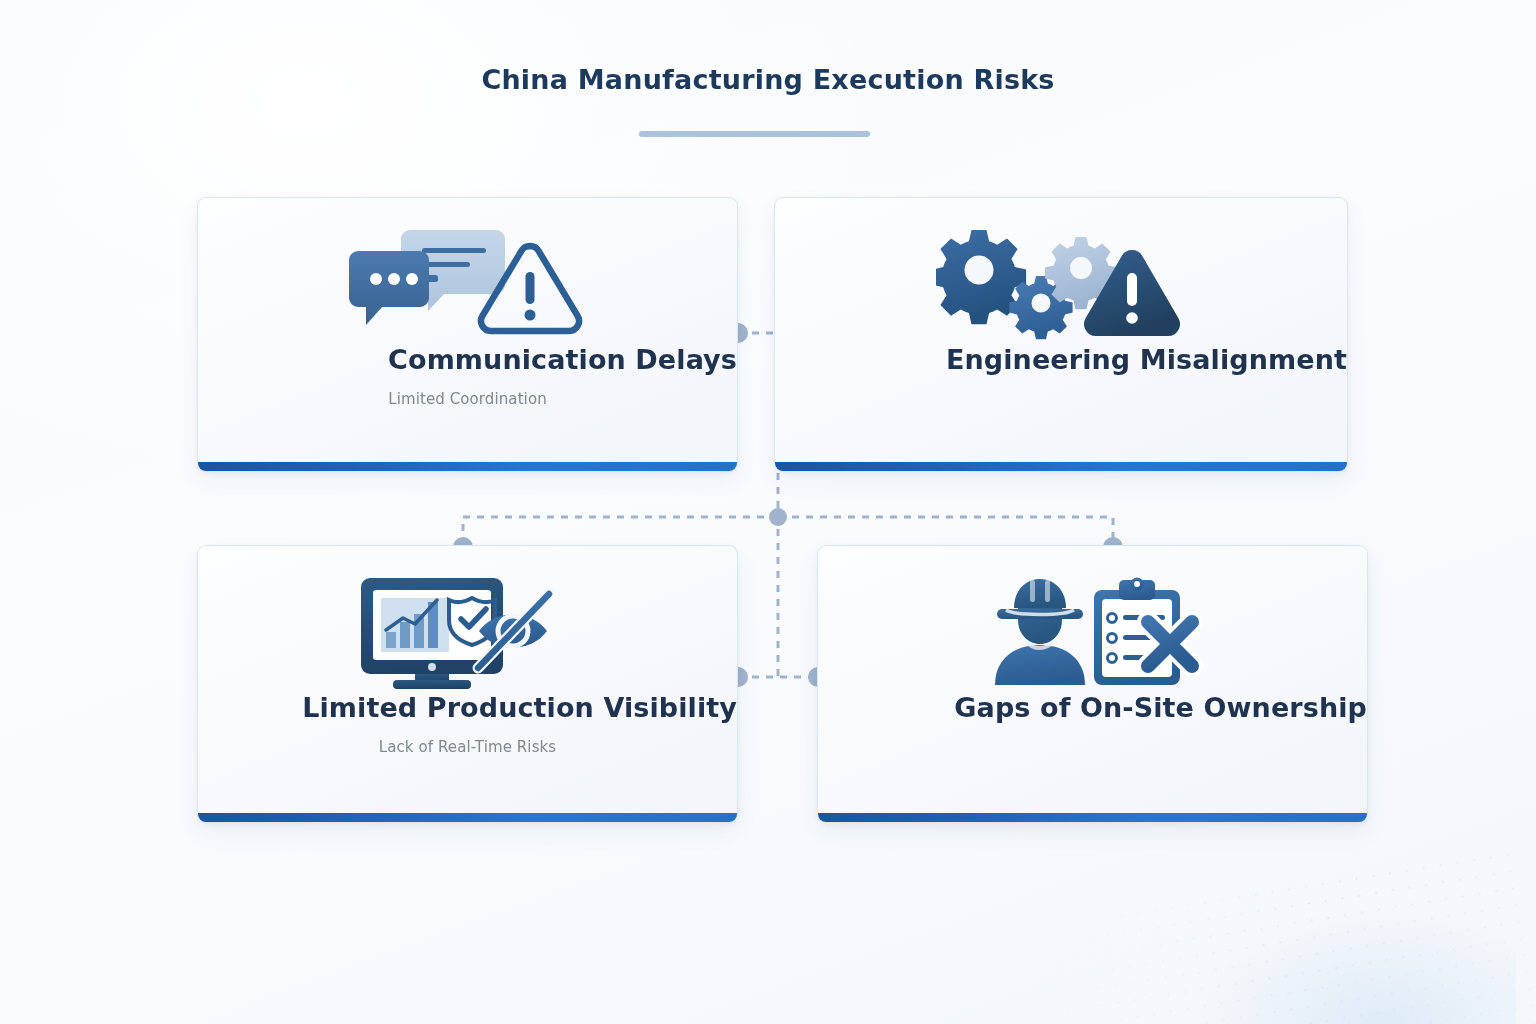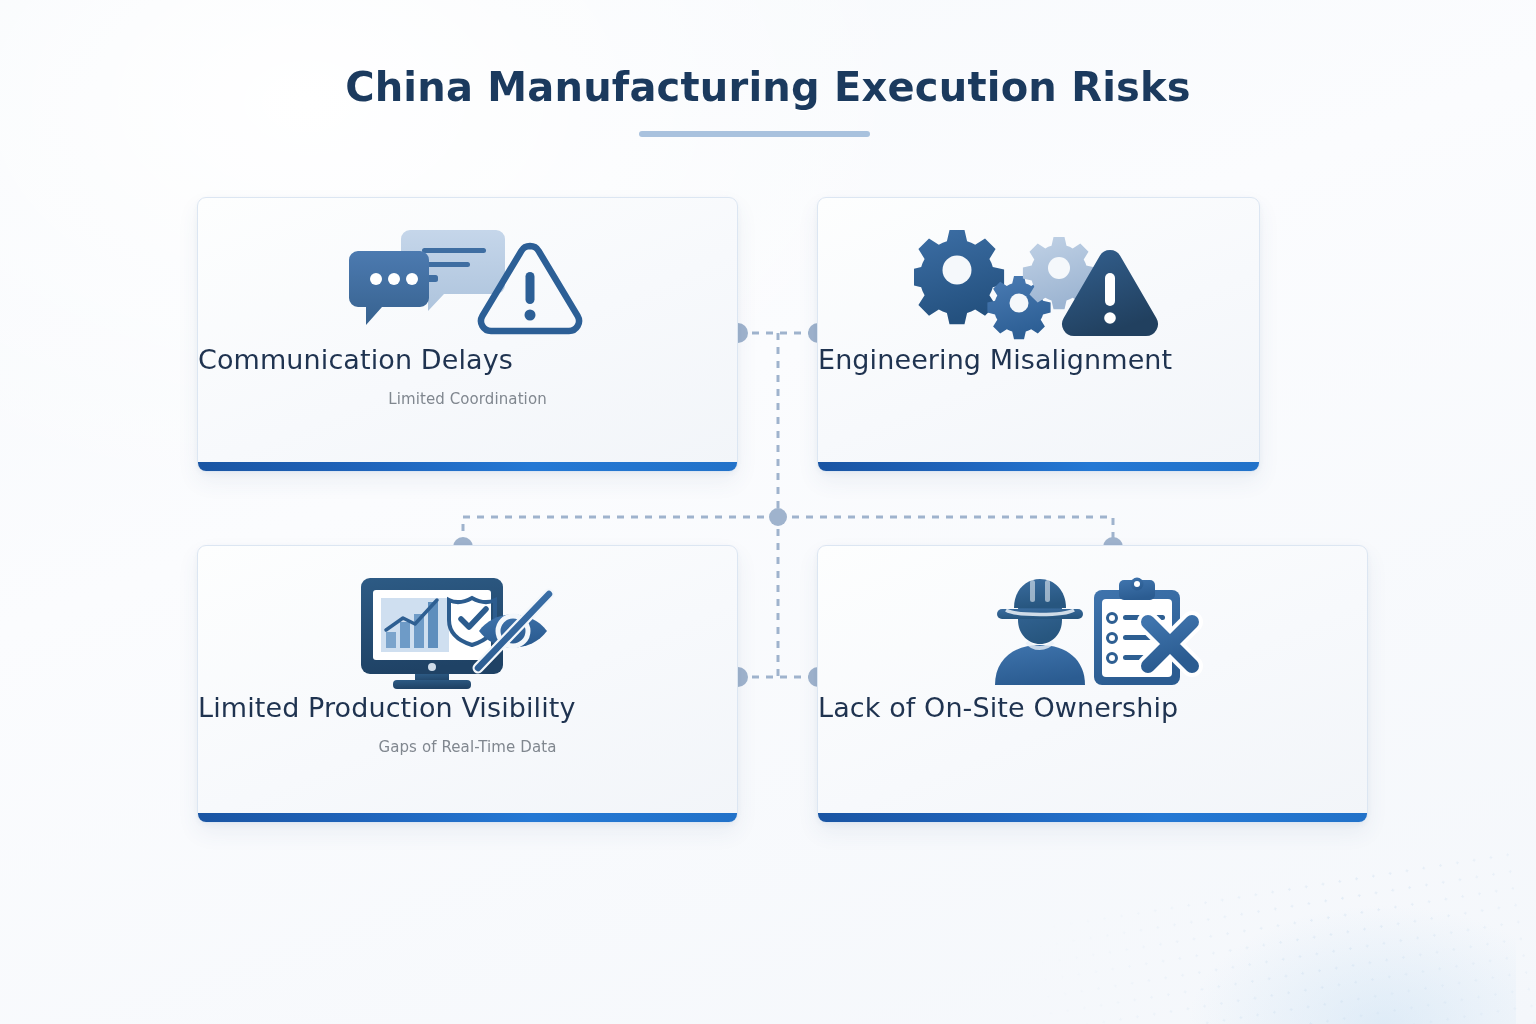--- a/index.html
+++ b/index.html
@@ -43,21 +43,21 @@
     pointer-events: none;
   }
 
   
   .page-title {
     position: absolute;
     top: 64px;
     left: 0;
     width: 1536px;
     text-align: center;
-    font-size: 40px;
+    font-size: 27px;
     font-weight: bold;
     letter-spacing: .2px;
     color: #1b3a5e;
     text-shadow: 0 1px 0 rgba(255,255,255,.9);
   }
   .title-rule {
     position: absolute;
     top: 131px;
     left: 639px;
     width: 231px;
@@ -102,39 +102,39 @@
     height: 118px;
     display: flex;
     align-items: center;
     justify-content: center;
   }
   .card-title {
     position: absolute;
     left: 0;
     width: 100%;
     top: 146px;
-    text-align: left;
+    text-align: right;
     font-size: 27px;
-    font-weight: normal;
+    font-weight: bold;
     color: #1f3350;
     letter-spacing: .1px;
   }
   .card-sub {
     position: absolute;
     left: 0;
     width: 100%;
     top: 192px;
     text-align: center;
     font-size: 15px;
     color: #80878f;
     letter-spacing: .1px;
   }
 
   #card-0 { left: 197px;  top: 197px; width: 541px; height: 275px; }
-  #card-1 { left: 817px;  top: 197px; width: 443px; height: 275px; }
+  #card-1 { left: 774px;  top: 197px; width: 574px; height: 275px; }
   #card-2 { left: 197px;  top: 545px; width: 541px; height: 278px; padding-left: 28px; }
   #card-3 { left: 817px;  top: 545px; width: 551px; height: 278px; }
 </style>
 </head>
 <body>
 
 <div class="texture-soft"></div>
 <div class="texture"></div>
 
 <div class="page-title">China Manufacturing Execution Risks</div>
@@ -290,21 +290,21 @@
 
       <g>
         <path d="M126 59 c 16 -22 52 -22 68 0 c -16 22 -52 22 -68 0 z" fill="url(#c2g2)"></path>
         <circle cx="160" cy="59" r="15" fill="none" stroke="#f3f7fb" stroke-width="5"></circle>
         <path d="M125 96 L196 22" stroke="#f3f7fb" stroke-width="11" stroke-linecap="round"></path>
         <path d="M125 96 L196 22" stroke="url(#c2g2)" stroke-width="6.5" stroke-linecap="round"></path>
       </g>
     </svg>
   </div>
   <div class="card-title">Limited Production Visibility</div>
-  <div class="card-sub">Gaps of Real-Time Data</div>
+  <div class="card-sub">Lack of Real-Time Risks</div>
   <div class="card-accent"></div>
 </div>
 
 <div class="card" id="card-3">
   <div class="card-icon">
     <svg width="230" height="118" viewBox="0 0 230 118" xmlns="http://www.w3.org/2000/svg">
       <defs>
         <linearGradient id="c3g1" x1="0" y1="0" x2="0.25" y2="1">
           <stop offset="0" stop-color="#3a6c9f"></stop>
             <stop offset="1" stop-color="#27567f"></stop>
@@ -345,15 +345,15 @@
         <circle cx="134" cy="86" r="4.5" fill="none" stroke="#2e5f92" stroke-width="3"></circle>
         <rect x="145" y="83" width="30" height="5" rx="2.5" fill="#2e5f92"></rect>
       </g>
 
       <g>
         <path d="M170 50 L214 94 M214 50 L170 94" stroke="#ffffff" stroke-width="22" stroke-linecap="round"></path>
         <path d="M170 50 L214 94 M214 50 L170 94" stroke="url(#c3g2)" stroke-width="14" stroke-linecap="round"></path>
       </g>
     </svg>
   </div>
-  <div class="card-title">Lack of On-Site Ownership</div>
+  <div class="card-title">Gaps of On-Site Ownership</div>
   <div class="card-accent"></div>
 </div>
 
 </body></html>

